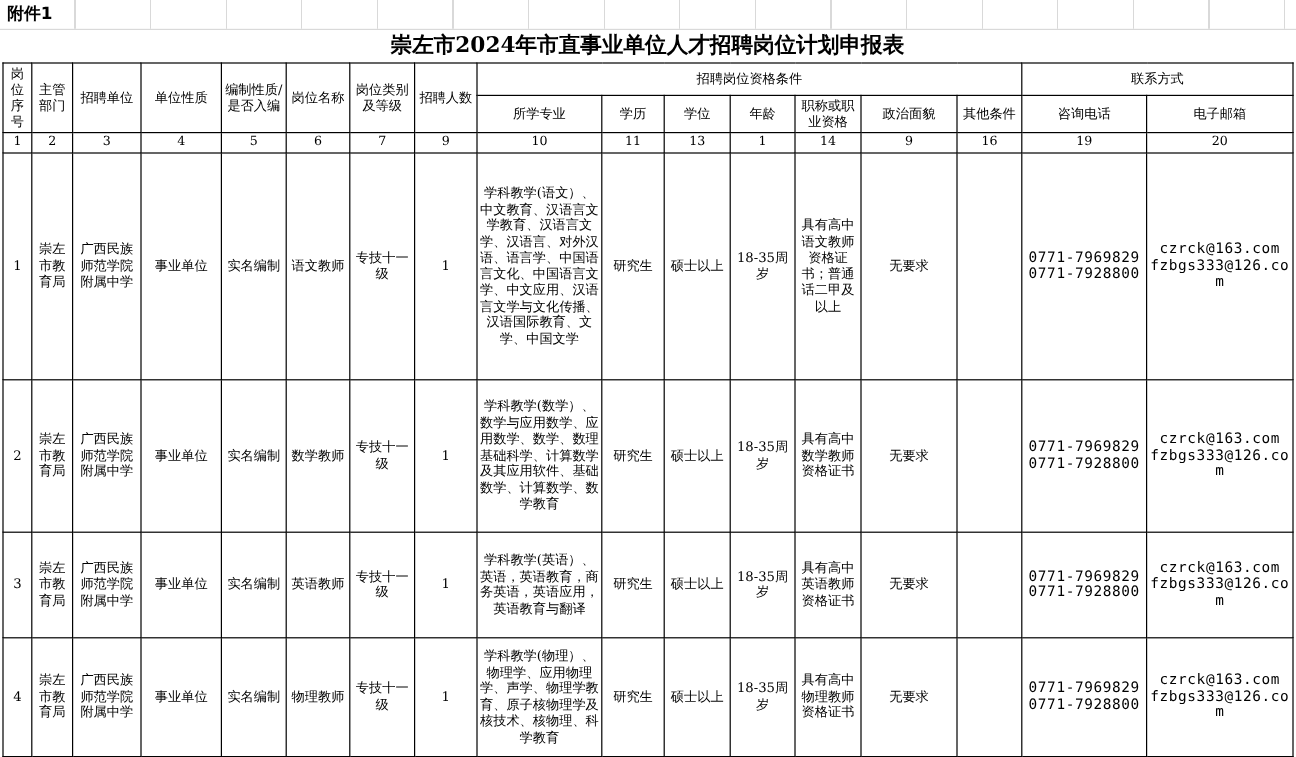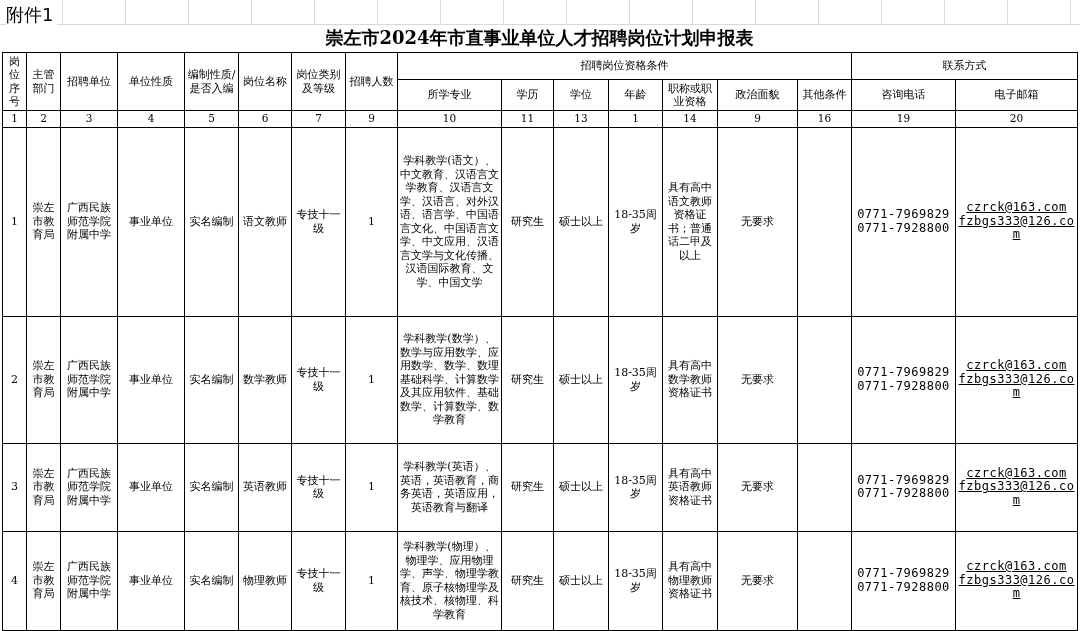--- a/index.html
+++ b/index.html
@@ -13,21 +13,21 @@
   }
   
   .top-grid {
     position: absolute; left: 0; top: 0;
     width: 1080px; height: 24px;
     background: repeating-linear-gradient(to right, transparent 0px, transparent 62px, #d9d9d9 62px, #d9d9d9 63px);
     border-bottom: 1px solid #d9d9d9;
   }
   .attachment {
     position: absolute; left: 6px; top: 3px;
-    font-size: 18px; font-weight: normal;
+    font-size: 14px; font-weight: bold;
     font-family: "DejaVu Sans", "Liberation Sans", sans-serif;
     background: #fff; padding-right: 4px;
   }
   .title {
     position: absolute; left: 2px; top: 24px;
     width: 1075px; height: 28px;
     text-align: center;
     font-size: 18px; font-weight: bold;
     line-height: 28px;
     letter-spacing: 0px;
@@ -56,21 +56,21 @@
   td.majors {
     text-align: justify;
     text-justify: inter-ideograph;
     padding: 1px 3px;
   }
   td.mono {
     font-family: "DejaVu Sans Mono", "Liberation Mono", monospace;
     font-size: 12px;
     letter-spacing: 0.5px;
   }
-  .email { text-decoration: underline; cursor: pointer; }
+  .email { cursor: pointer; }
 </style>
 </head>
 <body>
 
 <div class="top-grid"></div>
 
 <div class="attachment">附件1</div>
 
 <div class="title">崇左市2024年市直事业单位人才招聘岗位计划申报表</div>
 

